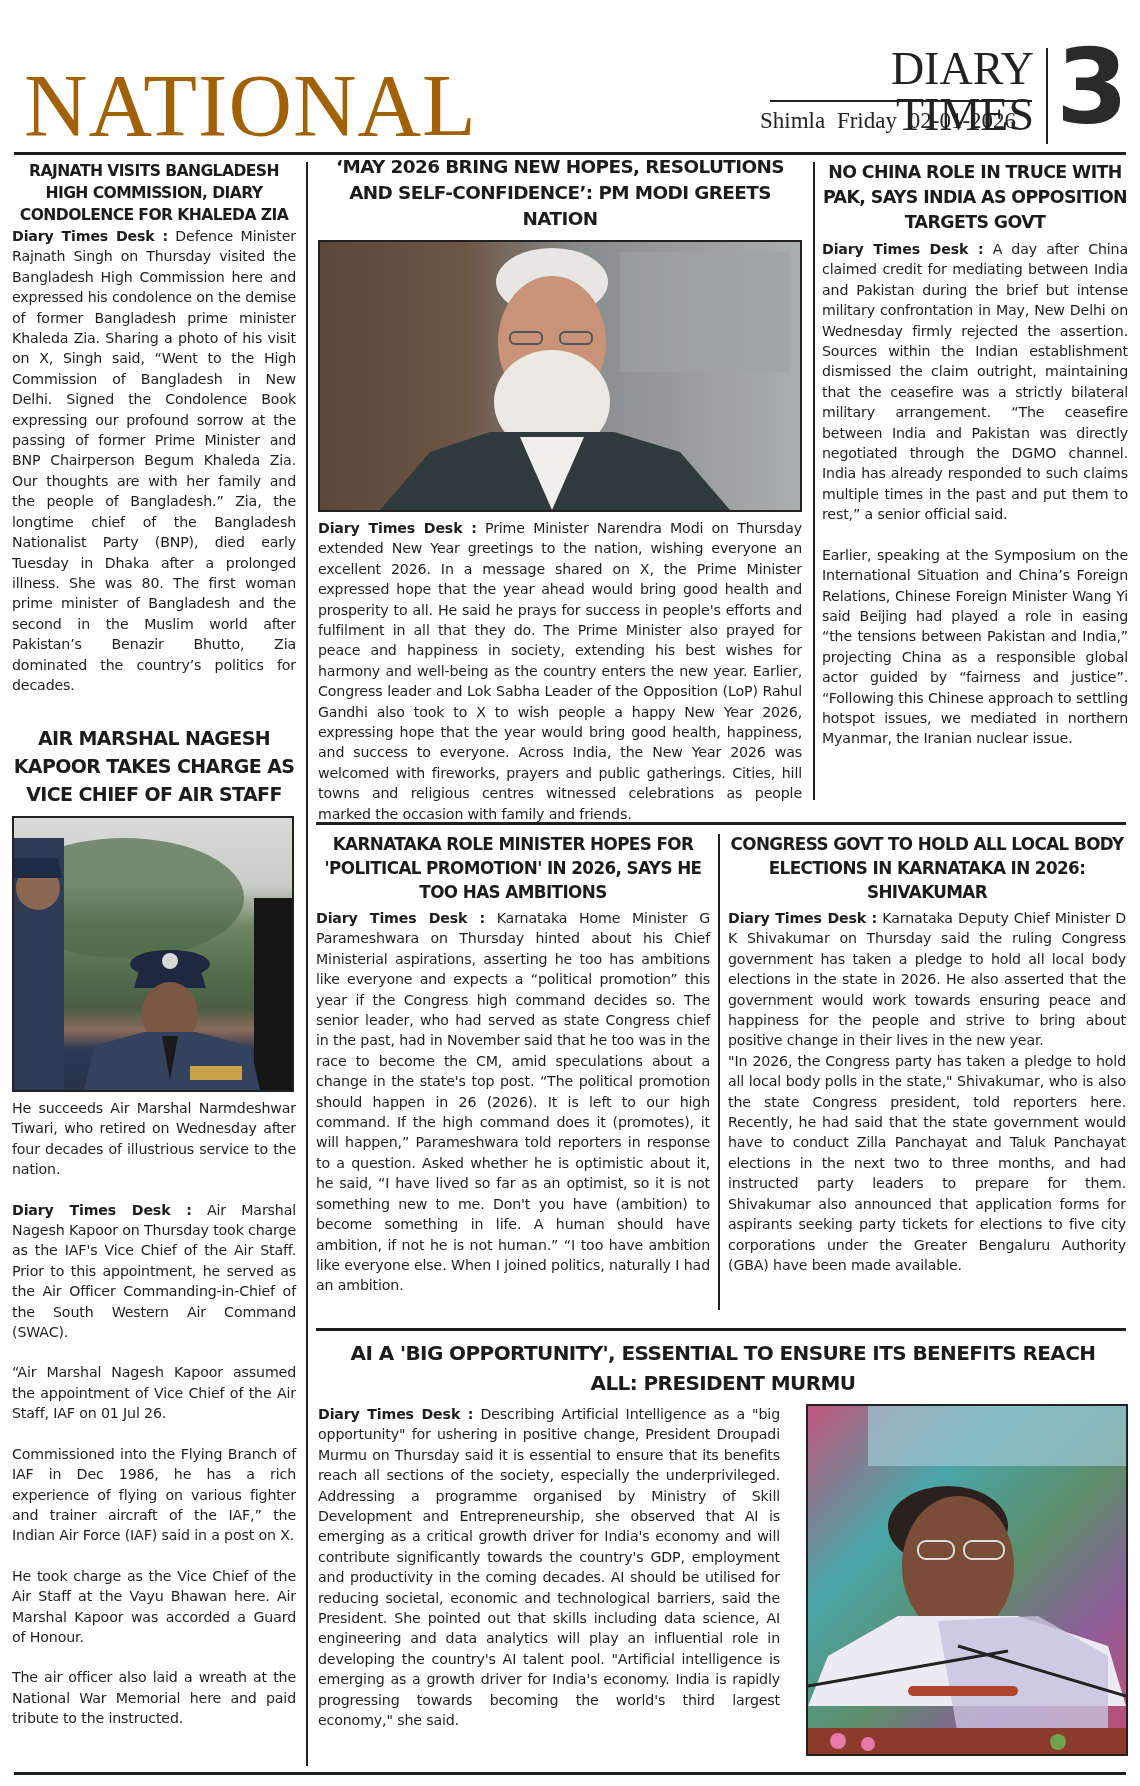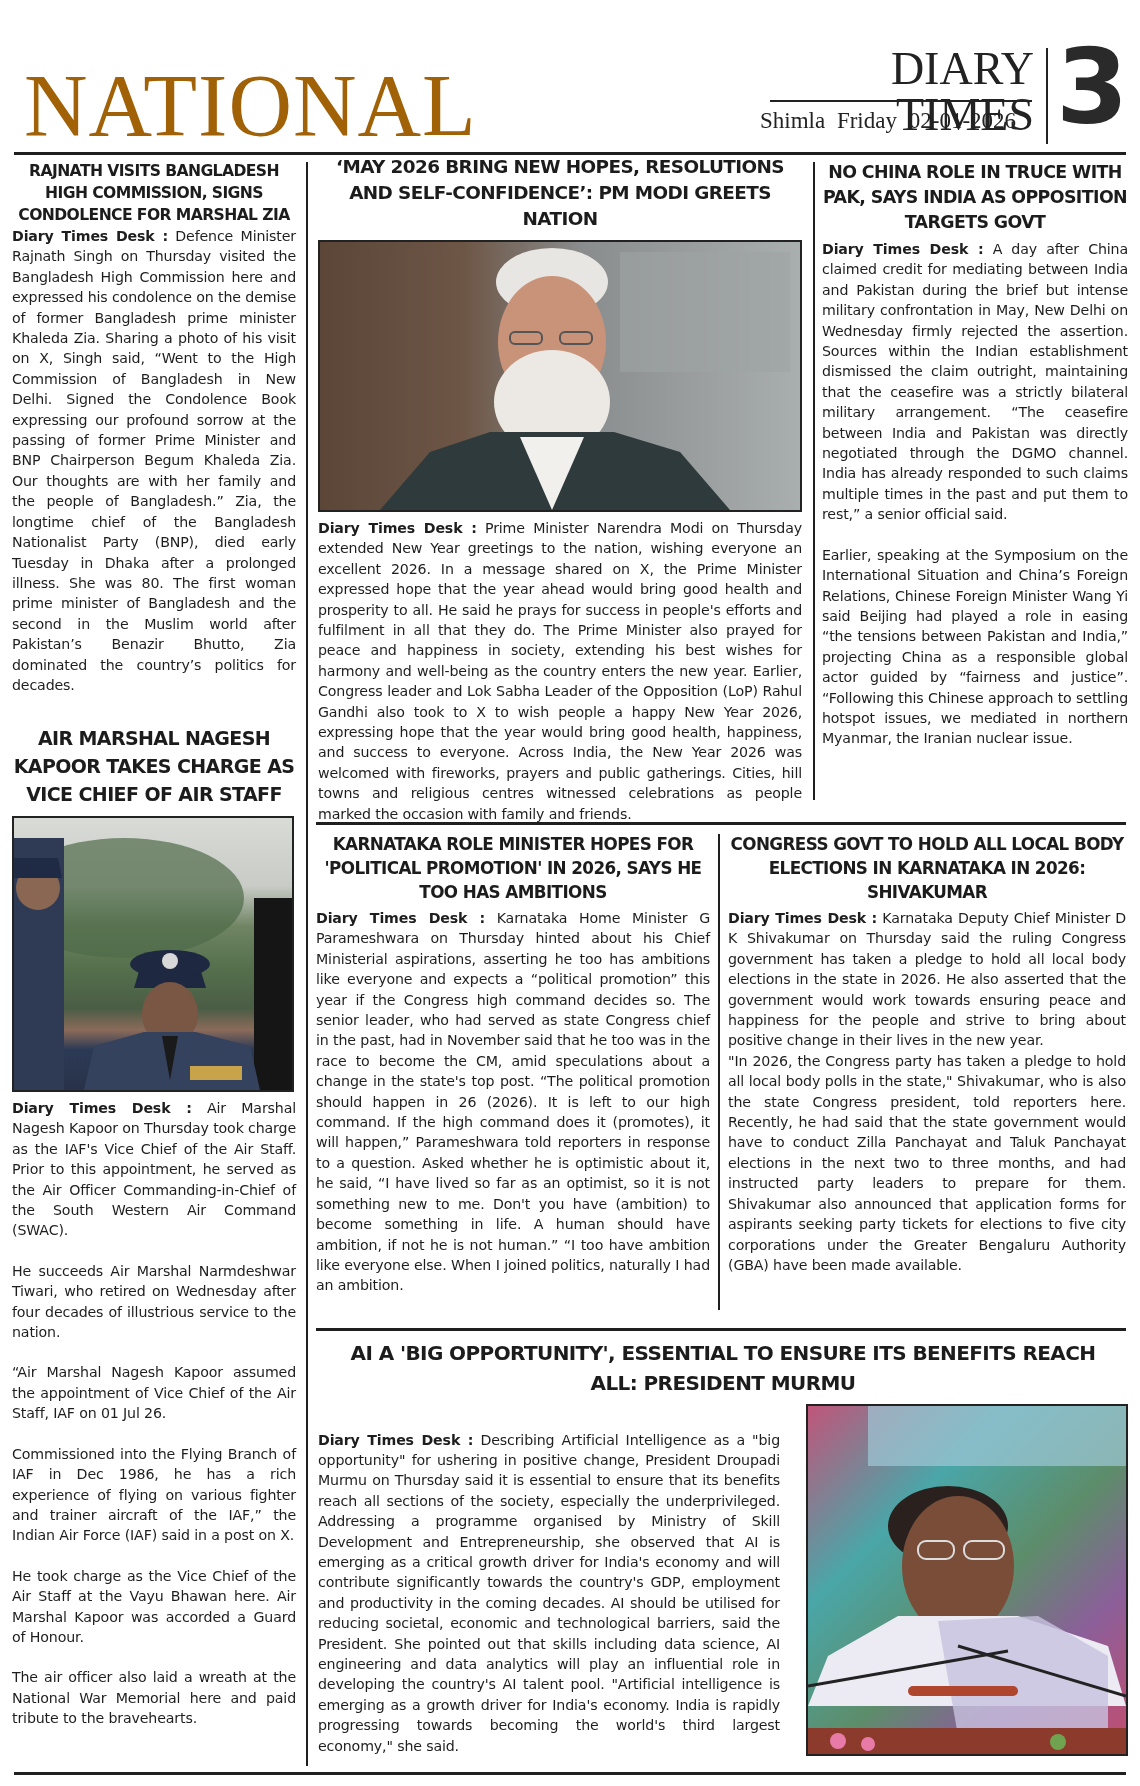--- a/index.html
+++ b/index.html
@@ -37,21 +37,21 @@
 <div class="abs hrule" style="left:14px; top:152px; width:1112px;"></div>
 
 <div class="abs vrule" style="left:306px; top:162px; height:1604px;"></div>
 <div class="abs vrule" style="left:813px; top:162px; height:638px;"></div>
 <div class="abs hrule" style="left:316px; top:822px; width:810px;"></div>
 <div class="abs vrule" style="left:718px; top:834px; height:476px;"></div>
 <div class="abs hrule" style="left:316px; top:1328px; width:810px;"></div>
 <div class="abs hrule" style="left:14px; top:1772px; width:1112px;"></div>
 
 <article class="abs" style="left:12px; top:160px; width:284px;">
-  <h2 class="headline" style="font-size:15.6px; line-height:22px;">RAJNATH VISITS BANGLADESH HIGH COMMISSION, SIGNS CONDOLENCE FOR MARSHAL ZIA</h2>
+  <h2 class="headline" style="font-size:15.6px; line-height:22px;">RAJNATH VISITS BANGLADESH HIGH COMMISSION, DIARY CONDOLENCE FOR KHALEDA ZIA</h2>
   <div class="body">
     <p><span class="dateline-bold">Diary Times Desk :</span> <span>Defence Minister Rajnath Singh on Thursday visited the Bangladesh High Commission here and expressed his condolence on the demise of former Bangladesh prime minister Khaleda Zia. Sharing a photo of his visit on X, Singh said, “Went to the High Commission of Bangladesh in New Delhi. Signed the Condolence Book expressing our profound sorrow at the passing of former Prime Minister and BNP Chairperson Begum Khaleda Zia. Our thoughts are with her family and the people of Bangladesh.” Zia, the longtime chief of the Bangladesh Nationalist Party (BNP), died early Tuesday in Dhaka after a prolonged illness. She was 80. The first woman prime minister of Bangladesh and the second in the Muslim world after Pakistan’s Benazir Bhutto, Zia dominated the country’s politics for decades.</span></p>
   </div>
 </article>
 
 <article class="abs" style="left:12px; top:724px; width:284px;">
   <h2 class="headline" style="font-size:19px; line-height:28px;">AIR MARSHAL NAGESH KAPOOR TAKES CHARGE AS VICE CHIEF OF AIR STAFF</h2>
   <div class="photo" style="width:282px; height:276px; margin-top:8px; position:relative; background:linear-gradient(180deg,#d9dbd6 0%,#c9ccc6 25%,#6f8463 40%,#55704d 55%,#4a5d45 70%,#8b6b5a 78%,#2d3a55 85%,#28324a 100%);">
     <svg width="278" height="272" viewBox="0 0 278 272">
       <ellipse cx="110" cy="80" rx="120" ry="60" fill="#4f6b48" opacity="0.7"></ellipse>
@@ -62,26 +62,26 @@
       <path d="M126 150 L186 150 L192 170 L120 170 Z" fill="#1e2840"></path>
       <ellipse cx="156" cy="146" rx="40" ry="14" fill="#1e2840"></ellipse>
       <circle cx="156" cy="143" r="8" fill="#d8d8d8"></circle>
       <ellipse cx="156" cy="196" rx="28" ry="32" fill="#7a5644"></ellipse>
       <path d="M70 272 L80 228 L130 214 L182 214 L236 228 L246 272 Z" fill="#34425e"></path>
       <path d="M148 218 L156 262 L164 218 Z" fill="#1a1a1a"></path>
       <rect x="176" y="248" width="52" height="14" fill="#c9a34a"></rect>
     </svg>
   </div>
   <div class="body" style="margin-top:6px;">
+    <p>He succeeds Air Marshal Narmdeshwar Tiwari, who retired on Wednesday after four decades of illustrious service to the nation.</p>
     <p><span class="dateline-bold">Diary Times Desk :</span> <span>Air Marshal Nagesh Kapoor on Thursday took charge as the IAF's Vice Chief of the Air Staff. Prior to this appointment, he served as the Air Officer Commanding-in-Chief of the South Western Air Command (SWAC).</span></p>
-    <p>He succeeds Air Marshal Narmdeshwar Tiwari, who retired on Wednesday after four decades of illustrious service to the nation.</p>
     <p>“Air Marshal Nagesh Kapoor assumed the appointment of Vice Chief of the Air Staff, IAF on 01 Jul 26.</p>
     <p>Commissioned into the Flying Branch of IAF in Dec 1986, he has a rich experience of flying on various fighter and trainer aircraft of the IAF,” the Indian Air Force (IAF) said in a post on X.</p>
     <p>He took charge as the Vice Chief of the Air Staff at the Vayu Bhawan here. Air Marshal Kapoor was accorded a Guard of Honour.</p>
-    <p>The air officer also laid a wreath at the National War Memorial here and paid tribute to the bravehearts.</p>
+    <p>The air officer also laid a wreath at the National War Memorial here and paid tribute to the instructed.</p>
   </div>
 </article>
 
 <article class="abs" style="left:318px; top:154px; width:484px;">
   <h2 class="headline" style="font-size:18.4px; line-height:26px;">‘MAY 2026 BRING NEW HOPES, RESOLUTIONS AND SELF-CONFIDENCE’: PM MODI GREETS NATION</h2>
   <div class="photo" style="width:484px; height:272px; margin-top:8px; position:relative; background:linear-gradient(90deg,#5b4638 0%,#6d5646 30%,#8a8d8e 55%,#a9aeae 100%);">
     <svg width="480" height="268" viewBox="0 0 480 268">
       <rect x="300" y="10" width="170" height="120" fill="#9ea3a4" opacity="0.6"></rect>
       <ellipse cx="232" cy="40" rx="56" ry="34" fill="#e8e6e2"></ellipse>
       <ellipse cx="232" cy="100" rx="54" ry="66" fill="#c9937a"></ellipse>
@@ -115,21 +115,21 @@
 <article class="abs" style="left:728px; top:832px; width:398px;">
   <h2 class="headline" style="font-size:16.8px; line-height:24px;">CONGRESS GOVT TO HOLD ALL LOCAL BODY ELECTIONS IN KARNATAKA IN 2026: SHIVAKUMAR</h2>
   <div class="body" style="margin-top:4px;">
     <p class="tight"><span class="dateline-bold">Diary Times Desk :</span> <span>Karnataka Deputy Chief Minister D K Shivakumar on Thursday said the ruling Congress government has taken a pledge to hold all local body elections in the state in 2026. He also asserted that the government would work towards ensuring peace and happiness for the people and strive to bring about positive change in their lives in the new year.</span></p>
     <p class="tight">"In 2026, the Congress party has taken a pledge to hold all local body polls in the state," Shivakumar, who is also the state Congress president, told reporters here. Recently, he had said that the state government would have to conduct Zilla Panchayat and Taluk Panchayat elections in the next two to three months, and had instructed party leaders to prepare for them. Shivakumar also announced that application forms for aspirants seeking party tickets for elections to five city corporations under the Greater Bengaluru Authority (GBA) have been made available.</p>
   </div>
 </article>
 
 <article class="abs" style="left:318px; top:1338px; width:810px;">
   <h2 class="headline" style="font-size:20px; line-height:30px; padding:0 10px;">AI A 'BIG OPPORTUNITY', ESSENTIAL TO ENSURE ITS BENEFITS REACH ALL: PRESIDENT MURMU</h2>
-  <div style="display:flex; gap:26px; margin-top:6px;align-items:flex-end;">
+  <div style="display:flex; gap:26px; margin-top:6px;">
     <div class="body" style="width:474px;">
       <p><span class="dateline-bold">Diary Times Desk :</span> <span>Describing Artificial Intelligence as a "big opportunity" for ushering in positive change, President Droupadi Murmu on Thursday said it is essential to ensure that its benefits reach all sections of the society, especially the underprivileged. Addressing a programme organised by Ministry of Skill Development and Entrepreneurship, she observed that AI is emerging as a critical growth driver for India's economy and will contribute significantly towards the country's GDP, employment and productivity in the coming decades. AI should be utilised for reducing societal, economic and technological barriers, said the President. She pointed out that skills including data science, AI engineering and data analytics will play an influential role in developing the country's AI talent pool. "Artificial intelligence is emerging as a growth driver for India's economy. India is rapidly progressing towards becoming the world's third largest economy," she said.</span></p>
     </div>
     <div class="photo" style="width:322px; height:352px; flex:none; background:linear-gradient(135deg,#c0557a 0%,#4aa6a8 30%,#5d8d6a 55%,#8b5f9a 75%,#c44d6e 100%);">
       <svg width="318" height="348" viewBox="0 0 318 348">
         <rect x="60" y="0" width="258" height="60" fill="#9fc7d6" opacity="0.7"></rect>
         <ellipse cx="140" cy="120" rx="60" ry="40" fill="#2a211e"></ellipse>
         <ellipse cx="150" cy="160" rx="56" ry="70" fill="#7a4d38"></ellipse>
         <rect x="110" y="135" width="36" height="18" rx="8" fill="none" stroke="#ddd" stroke-width="2"></rect>
         <rect x="156" y="135" width="40" height="18" rx="8" fill="none" stroke="#ddd" stroke-width="2"></rect>

